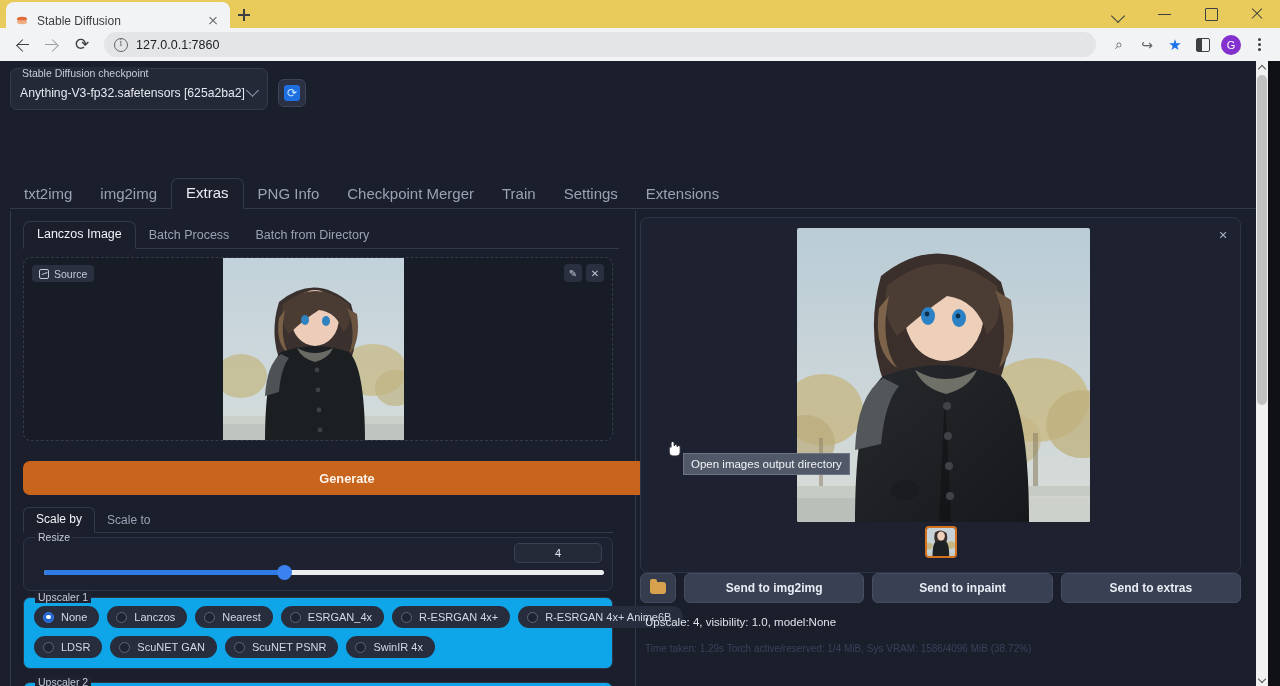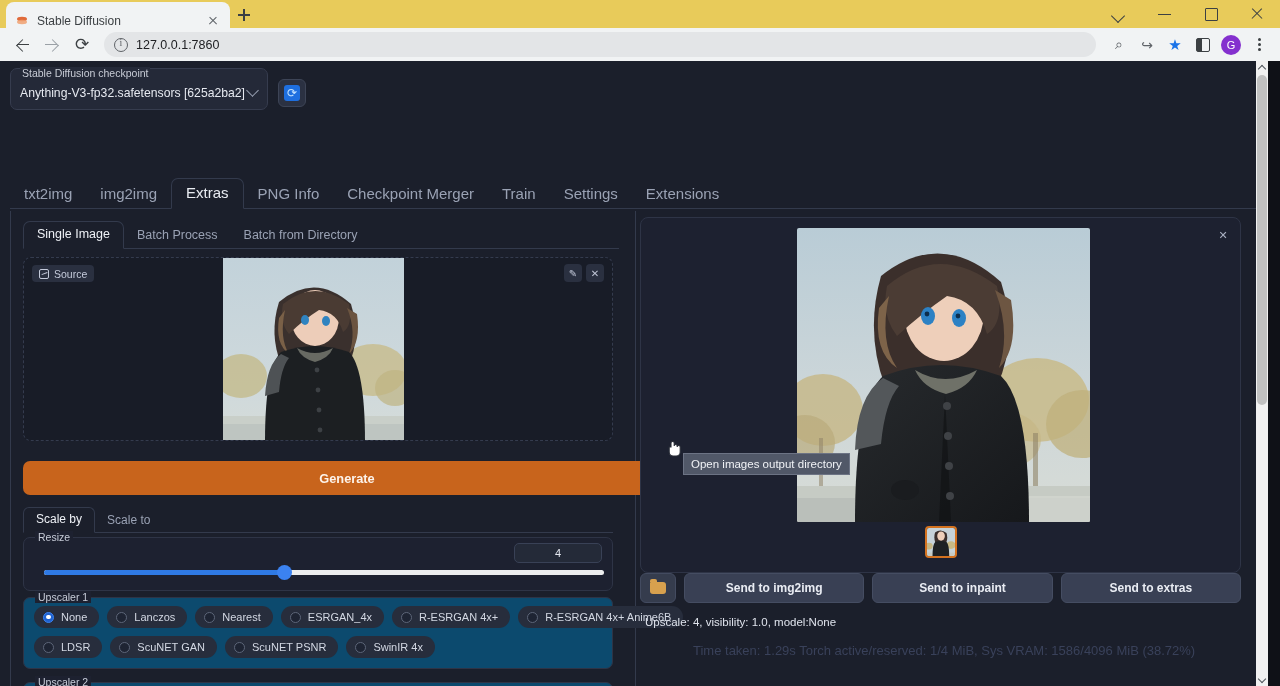--- a/index.html
+++ b/index.html
@@ -230,21 +230,21 @@
   }
   .track-fill { position: absolute; left: 0; top: 0; height: 5px; width: 43%; background: #2f7ae5; border-radius: 3px; }
   .thumb {
     position: absolute; left: 43%; top: -5.5px; width: 15px; height: 15px; margin-left: -7.5px;
     background: #3b82f0; border-radius: 50%; cursor: pointer;
   }
 
   
   .ups-group {
     position: absolute; left: 22px; width: 590px;
-    border: 1px solid #2e3446; border-radius: 7px; background: #0c4a6e;
+    border: 1px solid #2e3446; border-radius: 7px; background: #0ea5e9;
   }
   .ups-label {
     position: absolute; left: 11px; top: -7px; font-size: 10.5px; color: #c7ccd8;
     background: #1d2130; padding: 0 3px;
   }
   .radio-row { display: flex; gap: 8px; padding: 0 10px; margin-top: 8px; flex-wrap: nowrap; }
   .radio {
     height: 22px; padding: 0 11px 0 8px; background: #272d3c; border: 1px solid #39405400;
     border-radius: 11px; display: flex; align-items: center; gap: 7px; cursor: pointer;
     font-size: 11px; color: #d3d8e3; white-space: nowrap;
@@ -303,21 +303,21 @@
     padding: 4px 7px; z-index: 30; white-space: nowrap;
   }
   .cursor-hand {
     position: absolute; left: 668px; top: 378px; width: 16px; height: 20px; z-index: 31;
   }
 
   .status-line {
     position: absolute; left: 5px; top: 405px; font-size: 11.5px; color: #dfe3ec;
   }
   .timing-line {
-    position: absolute; left: 5px; top: 432px; font-size: 13px; color: #39415a; margin-left: 48px;
+    position: absolute; left: 5px; top: 432px; font-size: 10px; color: #39415a;
   }
 </style>
 </head>
 <body>
 
 <div class="browser">
 
   <div class="tabstrip">
     <div class="tab">
       <span class="tab-favicon">
@@ -385,21 +385,21 @@
         <div class="toptab">PNG Info</div>
         <div class="toptab">Checkpoint Merger</div>
         <div class="toptab">Train</div>
         <div class="toptab">Settings</div>
         <div class="toptab">Extensions</div>
       </div>
 
       <div class="left-shell">
 
         <div class="subtabs" style="margin-left:12px;">
-          <div class="subtab active">Single Image</div>
+          <div class="subtab active">Lanczos Image</div>
           <div class="subtab">Batch Process</div>
           <div class="subtab">Batch from Directory</div>
         </div>
 
         <div style="position:absolute;left:12px;top:46px;">
           <div class="img-frame">
             <div class="src-badge">
               <span class="badge-ico"></span>
               <span>Source</span>
             </div>

